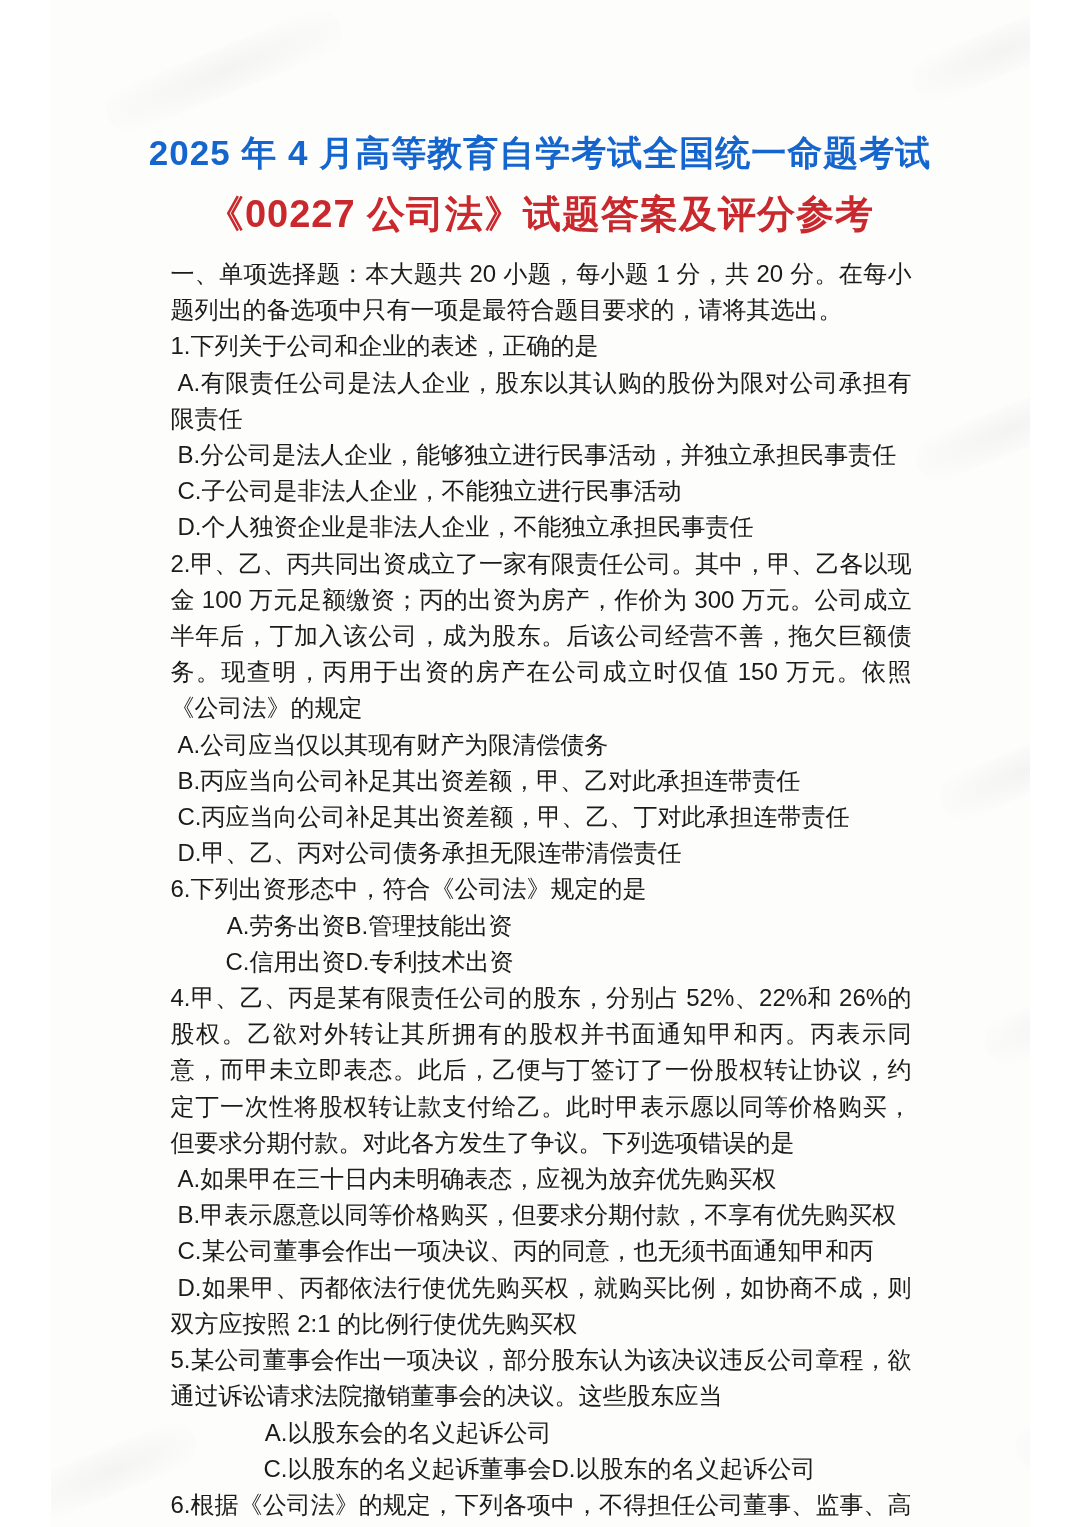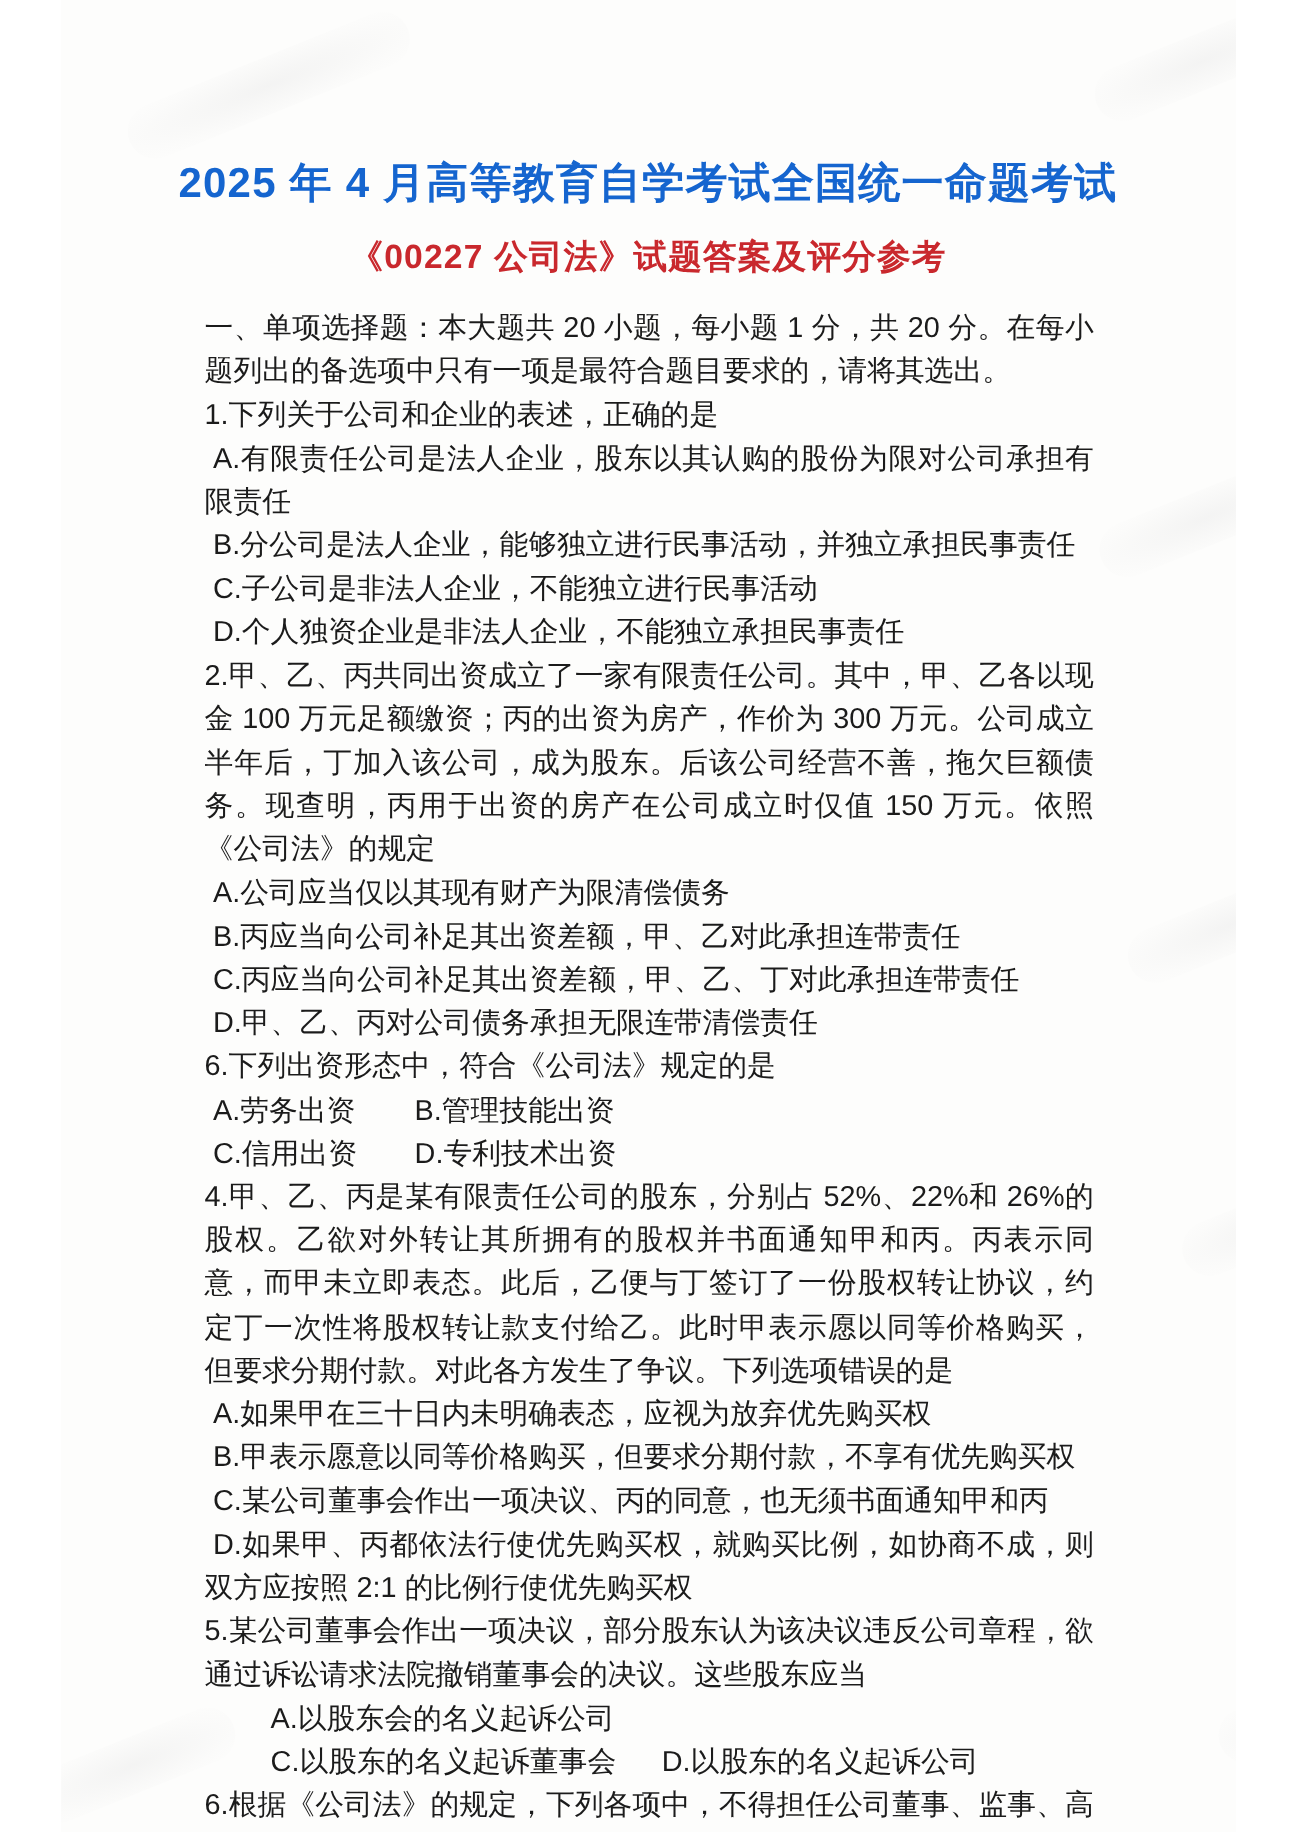--- a/index.html
+++ b/index.html
@@ -19,38 +19,38 @@
     text-align: center;
     font-size: 35px;
     line-height: 46px;
     font-weight: bold;
     letter-spacing: 1px;
     color: #1565cf;
   }
   .subtitle {
     margin: 14px 0 0 0;
     text-align: center;
-    font-size: 28px;
+    font-size: 38px;
     line-height: 48px;
     font-weight: bold;
     letter-spacing: 1px;
     color: #c9282d;
   }
   .content {
     margin-top: 18px;
     padding: 0 118px 0 120px;
     font-size: 24px;
     line-height: 36.2px;
     font-weight: 400;
     color: #1b1b1b;
     text-align: justify;
   }
   .para { margin: 0; }
   .opt { text-indent: 7px; }
-  .opt-row { display: flex; padding-left: 7px; text-align: left; }
+  .opt-row { display: flex; padding-left: 7px; text-align: right; }
   .opt-row .col-first-narrow { display: inline-block; width: 168px; flex: 0 0 168px; }
   .opt-row .col-first-wide   { display: inline-block; width: 326px; flex: 0 0 326px; margin-left: 48px; }
   .footer {
     position: absolute;
     bottom: 50px;
     left: 0;
     width: 100%;
     text-align: center;
     font-size: 21px;
     letter-spacing: 5px;

